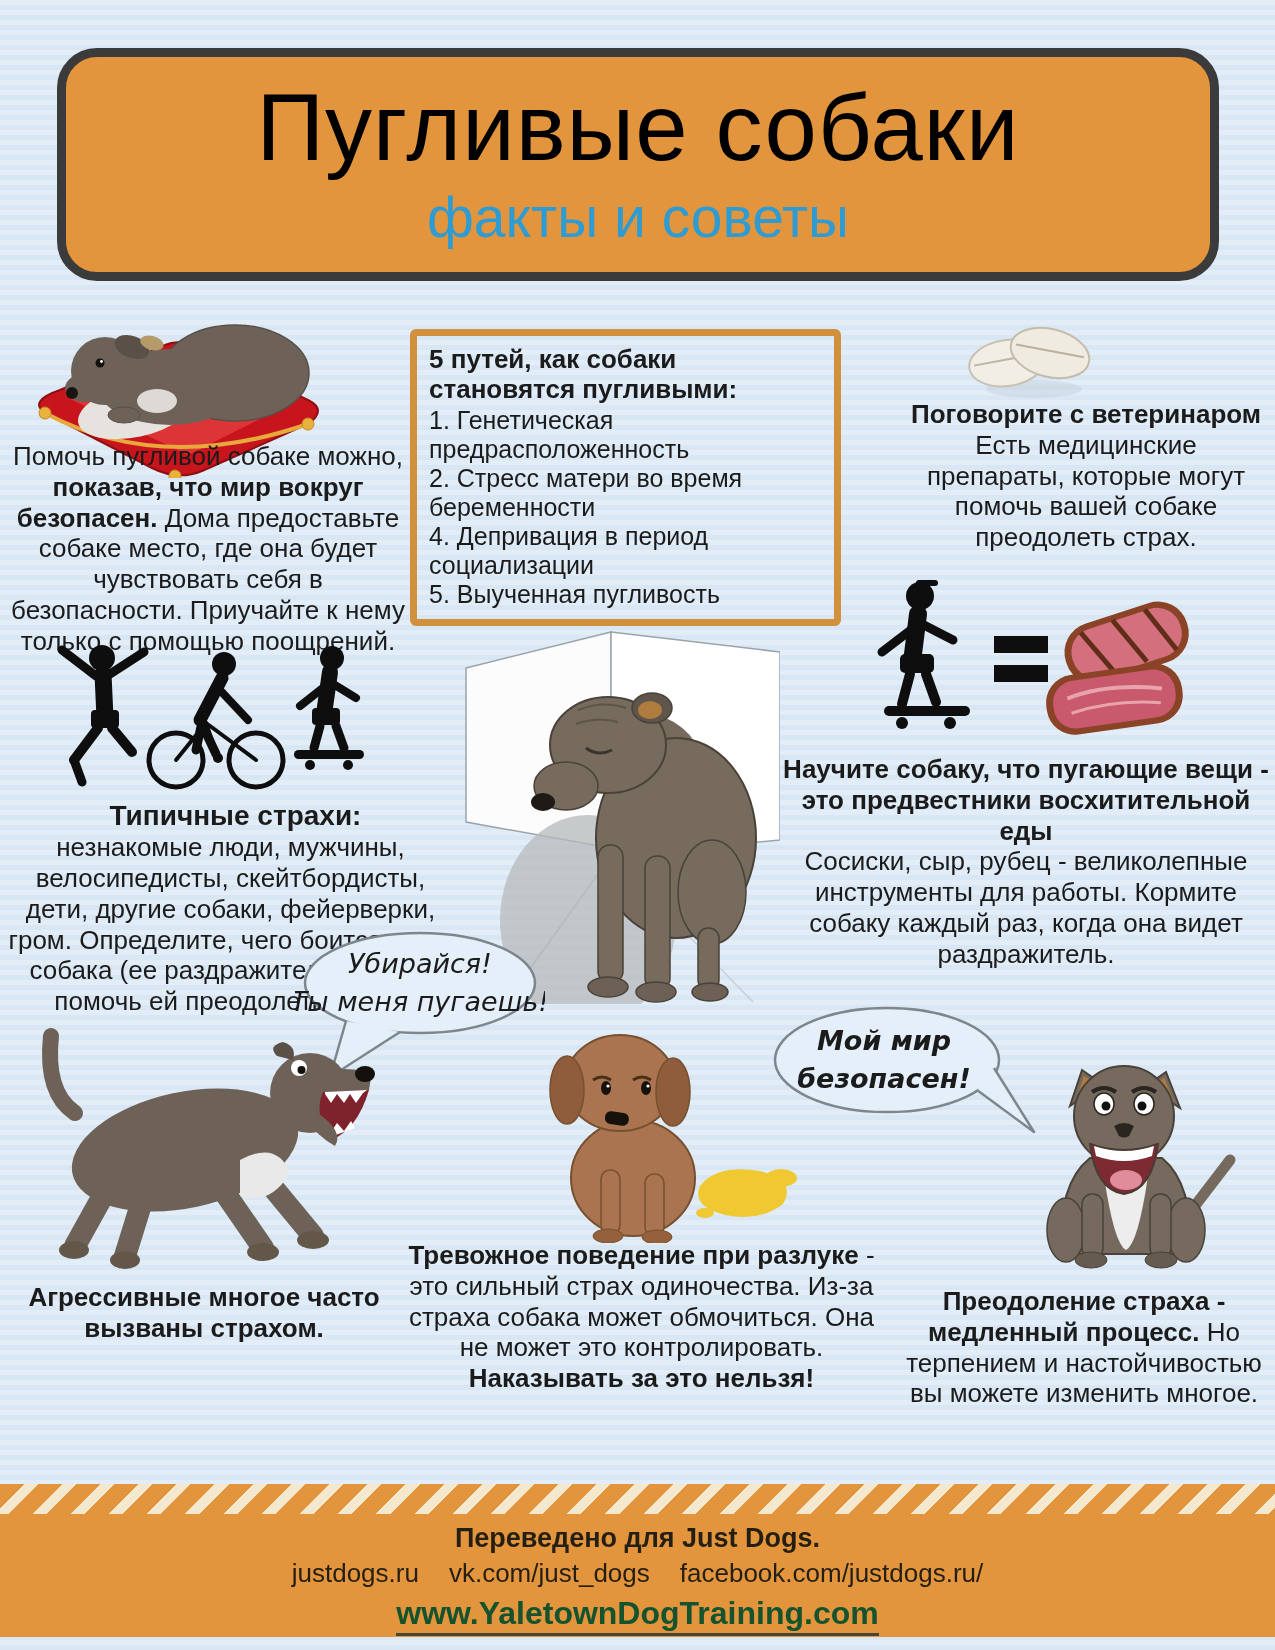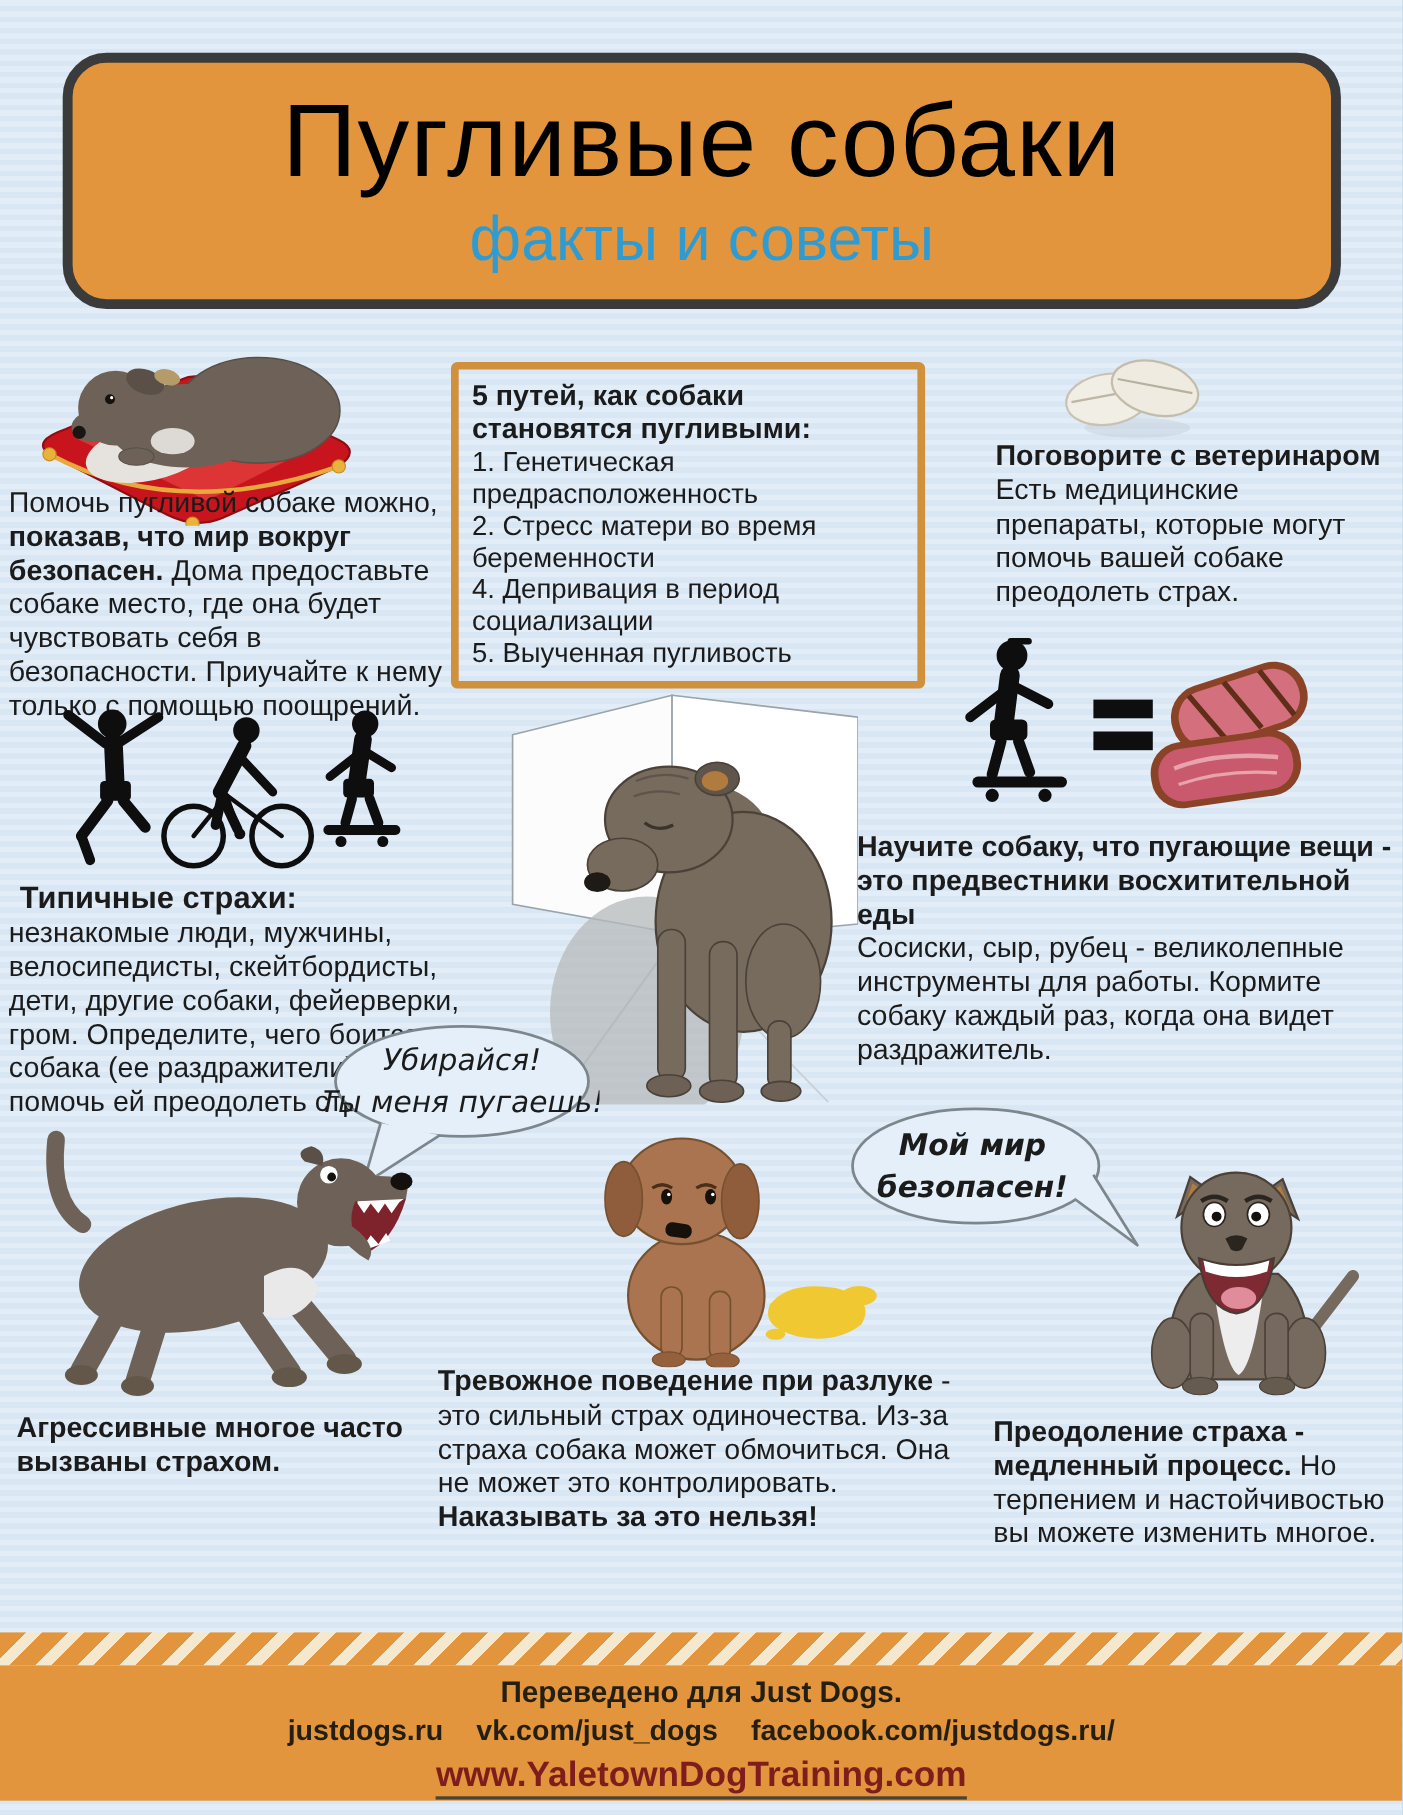--- a/index.html
+++ b/index.html
@@ -14,21 +14,21 @@
   
   .banner{
     position:absolute;left:57px;top:48px;width:1162px;height:233px;box-sizing:border-box;
     background:#E2953C;border:9px solid #3B3B3B;border-radius:40px;text-align:center;
   }
   .banner .title{font-size:94px;line-height:1.05;color:#000000;margin-top:22px;letter-spacing:1px;}
   .banner .subtitle{font-size:57px;color:#2E9CD3;margin-top:6px;}
 
   
   .txt{position:absolute;font-size:26px;line-height:1.185;}
-  .txt p{margin:0;}
+  .txt p{margin:0;text-align:center;}
   .b{font-weight:700;}
 
   
   .fivebox{
     position:absolute;left:410px;top:329px;width:431px;min-height:234px;box-sizing:border-box;
     border:7px solid #D0903C;border-radius:6px;padding:8px 6px 10px 12px;
     font-size:25px;line-height:1.16;background:transparent;
   }
   .fivebox .h{font-size:26px;font-weight:700;margin-bottom:2px;}
 
@@ -42,22 +42,22 @@
   .stripes{
     position:absolute;left:0;top:1484px;width:1275px;height:30px;
     background:repeating-linear-gradient(135deg,#E2953C 0px,#E2953C 17px,#F4E9CF 17px,#F4E9CF 27px);
   }
   .footer{
     position:absolute;left:0;top:1514px;width:1275px;height:123px;background:#E2953C;
     text-align:center;color:#241F12;
   }
   .footer .f1{font-size:27px;font-weight:700;margin-top:9px;}
   .footer .f2{font-size:26px;margin-top:4px;}
-  .footer .f2 span{margin:0 15px;font-weight:bold;}
-  .footer .f3{display:inline-block;font-size:32px;font-weight:700;color:#7f1d1d;
+  .footer .f2 span{margin:0 15px;}
+  .footer .f3{display:inline-block;font-size:32px;font-weight:700;color:#14532d;
     border-bottom:3px solid #4A4433;margin-top:6px;padding-bottom:1px;}
 </style>
 </head>
 <body>
 
 <div class="canvas">
 
   <header class="banner">
     <div class="title">Пугливые собаки</div>
     <div class="subtitle">факты и советы</div>

